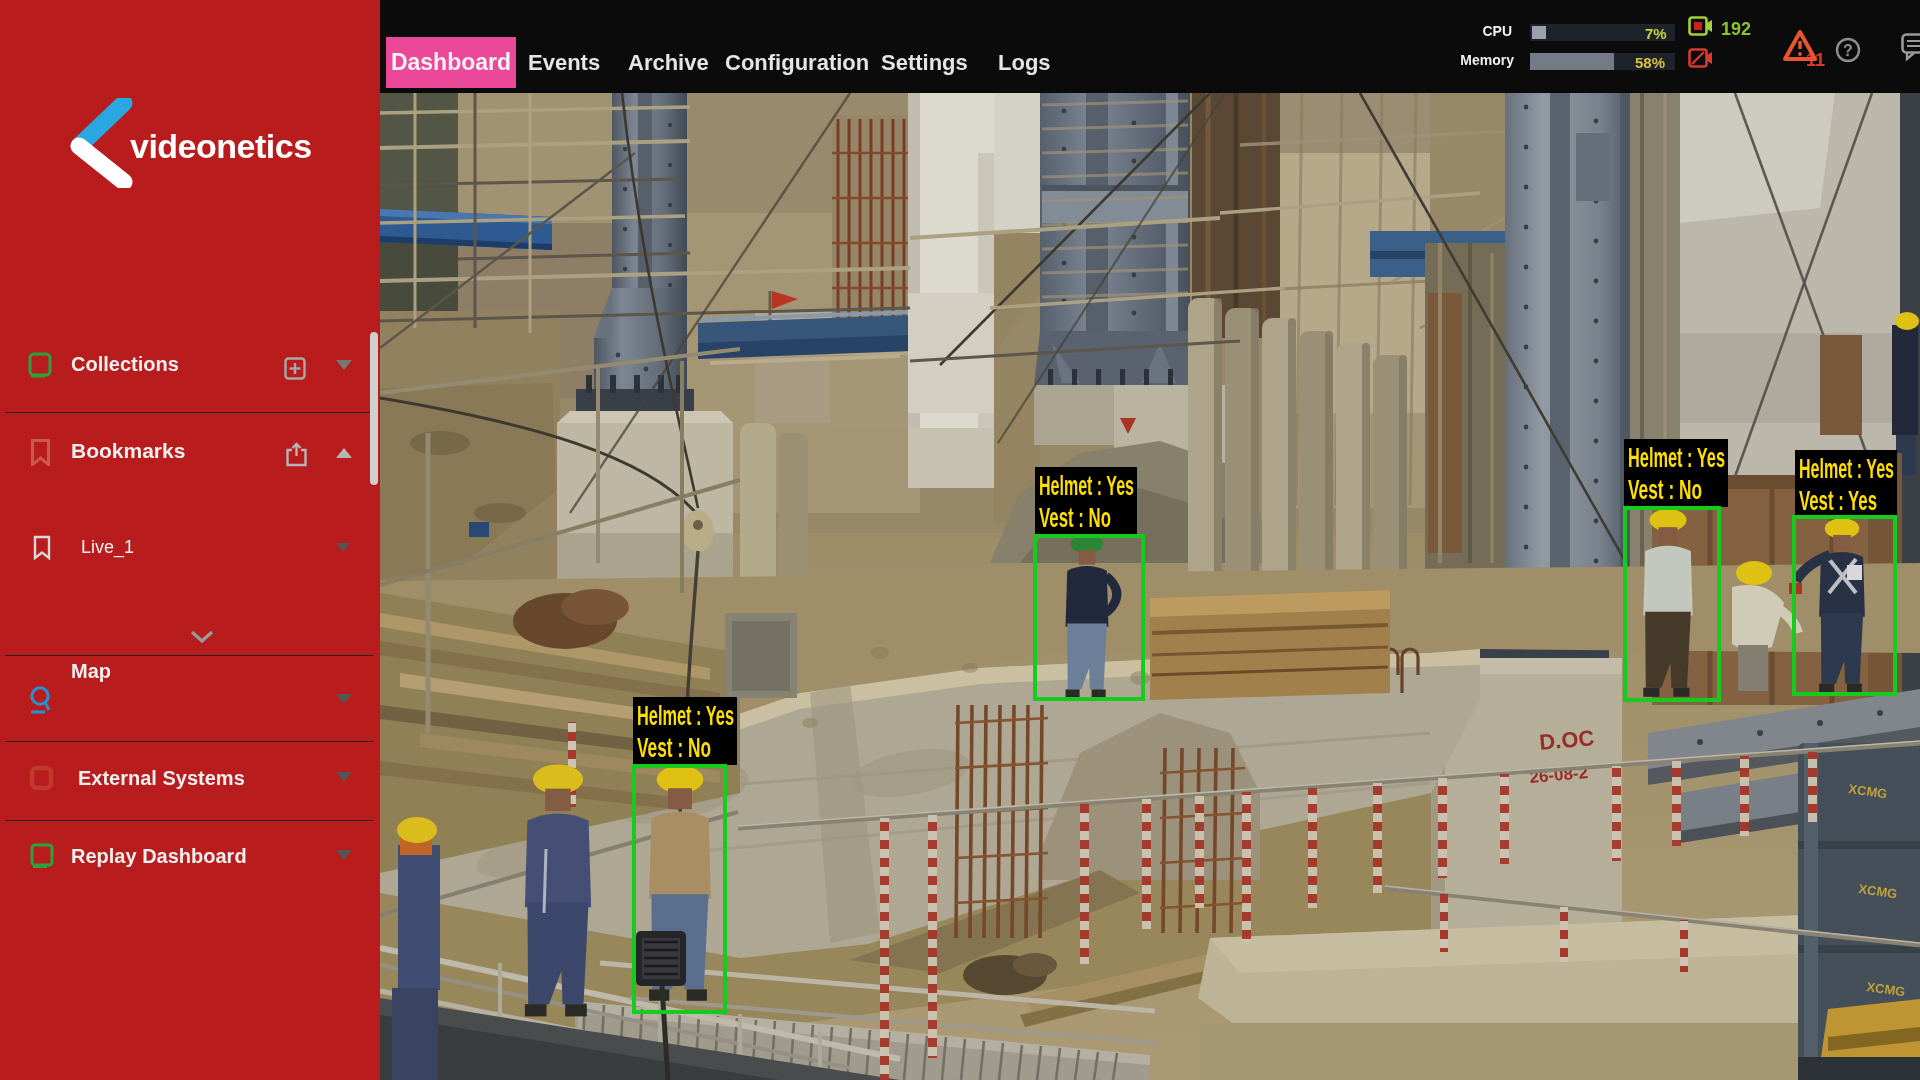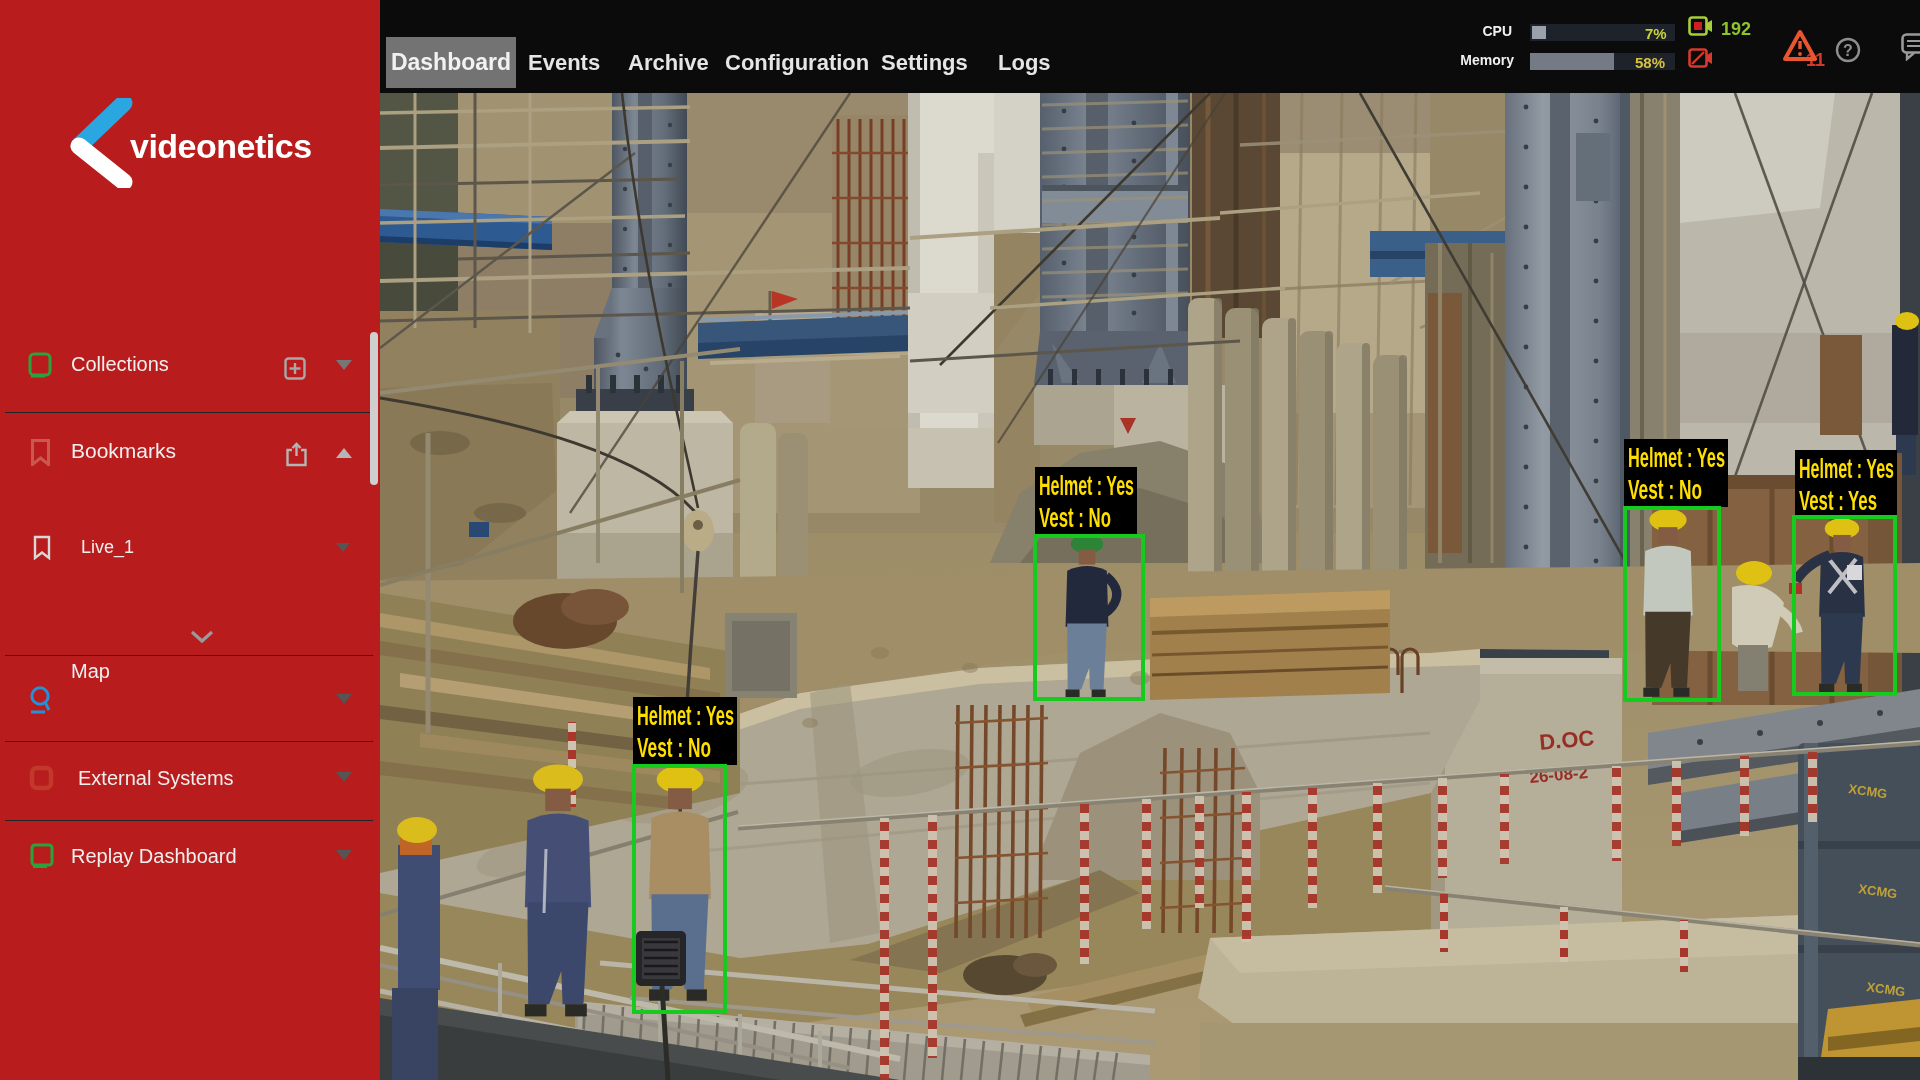--- a/index.html
+++ b/index.html
@@ -2,34 +2,34 @@
 <html><head>
 <meta charset="utf-8">
 <style>
   * { margin:0; padding:0; box-sizing:border-box; }
   html,body { width:1920px; height:1080px; background:#0a0a0a; overflow:hidden;
     font-family:"Liberation Sans", sans-serif; }
   #app { position:relative; width:1920px; height:1080px; background:#0a0a0a; }
   
   #topbar { position:absolute; left:380px; top:0; width:1540px; height:93px; background:#0b0b0b; }
   .navitem { font-size:22px; font-weight:700; color:#e5e5e5; }
-  #nav-dash { position:absolute; left:6px; top:37px; width:130px; height:51px; background:#737373;
+  #nav-dash { position:absolute; left:6px; top:37px; width:130px; height:51px; background:#ec4899;
      display:flex; align-items:center; justify-content:center; font-size:23px; font-weight:700; color:#f2f2f2; }
   .nv { position:absolute; top:37px; height:51px; display:flex; align-items:center; font-weight:700; }
   
   .mlabel { position:absolute; color:#f0f0f0; font-size:14px; font-weight:700; }
   .mbar { position:absolute; width:145px; height:17px; background:#1e222b; }
   .mtext { position:absolute; font-size:15px; font-weight:700; }
   
   #sidebar { position:absolute; left:0; top:0; width:380px; height:1080px; background:#b91c1c; }
   #logo { position:absolute; left:70px; top:98px; width:260px; height:90px; }
   #searchbox { position:absolute; left:5px; top:246px; width:368px; height:65px; background:#141414; border:1px solid #2d2d2d; }
   #searchbox span { position:absolute; left:64px; top:19px; color:#8f8f8f; font-size:18px; letter-spacing:1px; }
   .sicon { position:absolute; left:28px; }
-  .stext { position:absolute; left:71px; color:#efefef; font-size:20px; font-weight:400; }
+  .stext { position:absolute; left:71px; color:#efefef; font-size:20px; font-weight:700; }
   .divider { position:absolute; left:5px; width:368px; height:1px; background:#232323; }
   .caret { position:absolute; left:336px; width:0; height:0; border-left:8px solid transparent; border-right:8px solid transparent; }
   .caret.down { border-top:10px solid #777; }
   .caret.up { border-bottom:10px solid #b5b5b5; }
   #scrollbar { position:absolute; left:370px; top:332px; width:8px; height:153px; background:#cfcfcf; border-radius:4px; }
   
   #video { position:absolute; left:380px; top:93px; width:1540px; height:987px; background:#b1a077; }
 </style>
 </head>
 <body>

